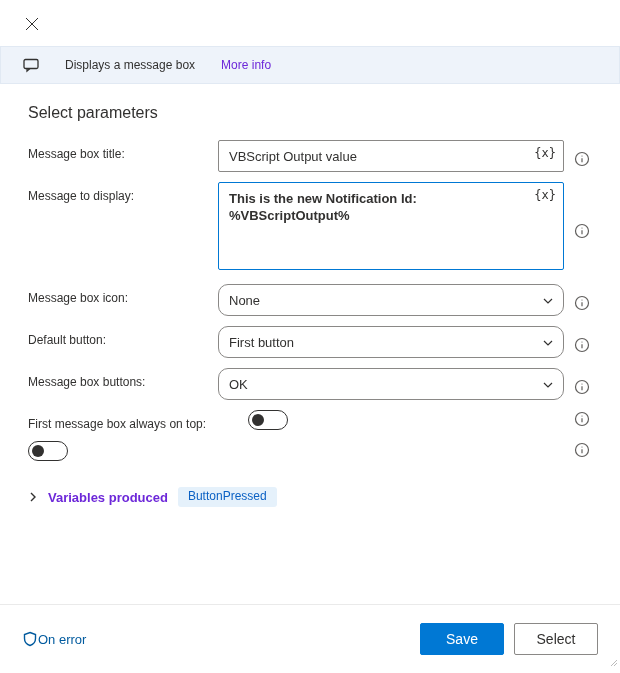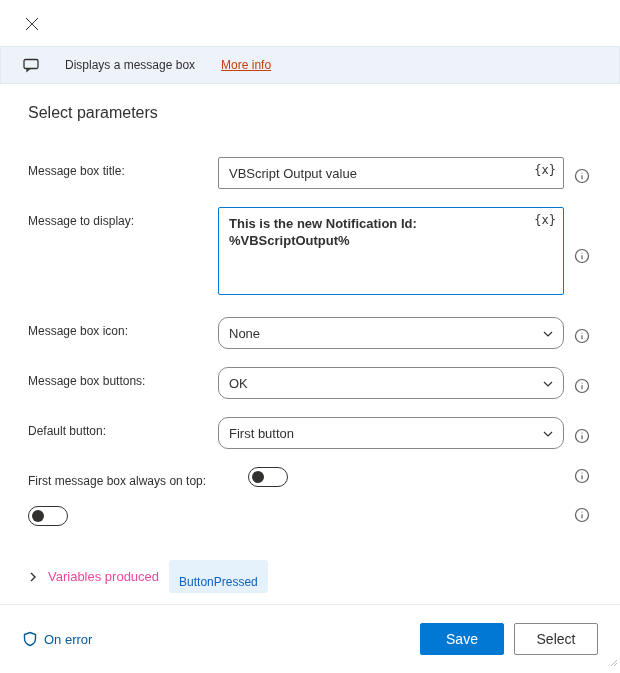--- a/index.html
+++ b/index.html
@@ -3,45 +3,45 @@
 <meta charset="utf-8">
 <style>
   *{box-sizing:border-box;margin:0;padding:0;font-family:"Segoe UI",Arial,sans-serif}
   html,body{width:620px;height:673px;background:#fff;color:#323130;overflow:hidden}
   .dialog{width:620px;height:673px;display:flex;flex-direction:column;position:relative}
   .header{display:flex;align-items:center;justify-content:space-between;padding:14px 22px 12px 22px}
   .title{font-size:18px;font-weight:600;color:#222}
   .close{width:20px;height:20px;display:flex;align-items:center;justify-content:center;cursor:pointer}
   .close svg{width:14px;height:14px;stroke:#323130;stroke-width:1}
   .info-bar{display:flex;align-items:center;gap:26px;background:#eef3fa;border:1px solid #e1e9f3;padding:10px 22px;font-size:12px;color:#323130}
-  .info-bar .link{color:#c2410c;text-decoration:underline;cursor:pointer}
+  .info-bar .link{color:#6d28d9;cursor:pointer}
   .info-bar svg{width:16px;height:16px;stroke:#323130;fill:none;stroke-width:1.3}
   .body{flex:1;overflow:auto;padding:20px 28px 10px 28px}
-  .section-title{font-size:16px;color:#323130;margin-bottom:35px}
-  .row{display:flex;align-items:flex-start;margin-bottom:18px}
+  .section-title{font-size:16px;color:#323130;margin-bottom:18px}
+  .row{display:flex;align-items:flex-start;margin-bottom:10px}
   .label{width:190px;flex:0 0 190px;font-size:12px;color:#323130;padding-top:7px}
   .control{flex:1;display:flex;align-items:center;gap:10px}
   .field-wrap{flex:1;position:relative}
   .text-input{width:100%;height:32px;border:1px solid #8a8886;border-radius:2px;padding:6px 32px 6px 10px;font-size:13px;color:#323130;outline:none}
   .text-area{width:100%;height:88px;border:1px solid #0078d4;border-radius:2px;padding:8px 32px 8px 10px;font-size:13px;font-weight:600;color:#323130;outline:none;resize:none;line-height:1.3}
   .select{width:100%;height:32px;border:1px solid #8a8886;border-radius:10px;padding:6px 32px 6px 10px;font-size:13px;color:#323130;outline:none;appearance:none;background:#fff}
   .var-token{position:absolute;right:8px;top:6px;font-family:Consolas,monospace;font-size:12px;color:#323130;cursor:pointer;user-select:none}
   .chev{position:absolute;right:10px;top:9px;pointer-events:none}
   .chev svg{width:12px;height:12px;stroke:#323130;fill:none;stroke-width:1.2}
   .info-icn{width:18px;height:18px;flex:0 0 18px;margin-top:7px}
   .info-icn svg{width:16px;height:16px;stroke:#605e5c;fill:none;stroke-width:1.2}
   .toggle{width:40px;height:20px;border:1px solid #323130;border-radius:10px;background:#fff;position:relative;cursor:pointer}
   .toggle .knob{width:12px;height:12px;border-radius:50%;background:#323130;position:absolute;top:3px;left:3px}
   .vars-row{display:flex;align-items:center;gap:10px;padding:16px 0 6px 0;font-size:13px}
   .caret{width:10px;height:10px;display:inline-flex;align-items:center;justify-content:center}
   .caret svg{width:10px;height:10px;stroke:#323130;fill:none;stroke-width:1.4}
-  .vars-label{font-weight:400;color:#ec4899}
-  .pill{background:#e5f1fb;color:#0b61c4;padding:15px 10px 4px 10px;border-radius:3px;font-size:12px}
+  .vars-label{font-weight:700;color:#6d28d9}
+  .pill{background:#e5f1fb;color:#0b61c4;padding:2px 10px 4px 10px;border-radius:3px;font-size:12px}
   .footer{border-top:1px solid #eaeaea;padding:18px 22px;display:flex;align-items:center;justify-content:space-between}
-  .on-error{display:flex;align-items:center;gap:6px;color:#005a9e;font-size:13px;cursor:pointer}
+  .on-error{display:flex;align-items:center;color:#005a9e;font-size:13px;cursor:pointer}
   .on-error svg{width:16px;height:16px;stroke:#005a9e;fill:none;stroke-width:1.4}
   .btns{display:flex;gap:10px}
   .btn{min-width:84px;height:32px;border-radius:2px;font-size:14px;cursor:pointer;border:1px solid transparent;padding:0 18px}
   .btn.primary{background:#0078d4;color:#fff;border-color:#0078d4}
   .btn.secondary{background:#fff;color:#323130;border-color:#8a8886}
   .resize{position:absolute;right:2px;bottom:2px;color:#bbb}
   .resize svg{width:10px;height:10px;stroke:#bbb;fill:none}
 </style>
 </head>
 <body>
@@ -108,41 +108,41 @@
         </div>
         <div class="info-icn"><svg viewBox="0 0 16 16">
               <circle cx="8" cy="8" r="6.5"></circle>
               <circle cx="8" cy="5" r="0.6" fill="#605e5c" stroke="none"></circle>
               <path d="M8 7.2 V11.3"></path>
             </svg></div>
       </div>
     </div>
 
     <div class="row">
-      <div class="label">Message box buttons:</div>
-      <div class="control">
-        <div class="field-wrap">
-          <select class="select"><option>OK</option></select>
+      <div class="label">Default button:</div>
+      <div class="control">
+        <div class="field-wrap">
+          <select class="select"><option>First button</option></select>
           <span class="chev"><svg viewBox="0 0 12 12">
                 <path d="M2 4 L6 8 L10 4"></path>
               </svg></span>
         </div>
         <div class="info-icn"><svg viewBox="0 0 16 16">
               <circle cx="8" cy="8" r="6.5"></circle>
               <circle cx="8" cy="5" r="0.6" fill="#605e5c" stroke="none"></circle>
               <path d="M8 7.2 V11.3"></path>
             </svg></div>
       </div>
     </div>
 
     <div class="row">
-      <div class="label">Default button:</div>
-      <div class="control">
-        <div class="field-wrap">
-          <select class="select"><option>First button</option></select>
+      <div class="label">Message box buttons:</div>
+      <div class="control">
+        <div class="field-wrap">
+          <select class="select"><option>OK</option></select>
           <span class="chev"><svg viewBox="0 0 12 12">
                 <path d="M2 4 L6 8 L10 4"></path>
               </svg></span>
         </div>
         <div class="info-icn"><svg viewBox="0 0 16 16">
               <circle cx="8" cy="8" r="6.5"></circle>
               <circle cx="8" cy="5" r="0.6" fill="#605e5c" stroke="none"></circle>
               <path d="M8 7.2 V11.3"></path>
             </svg></div>
       </div>

